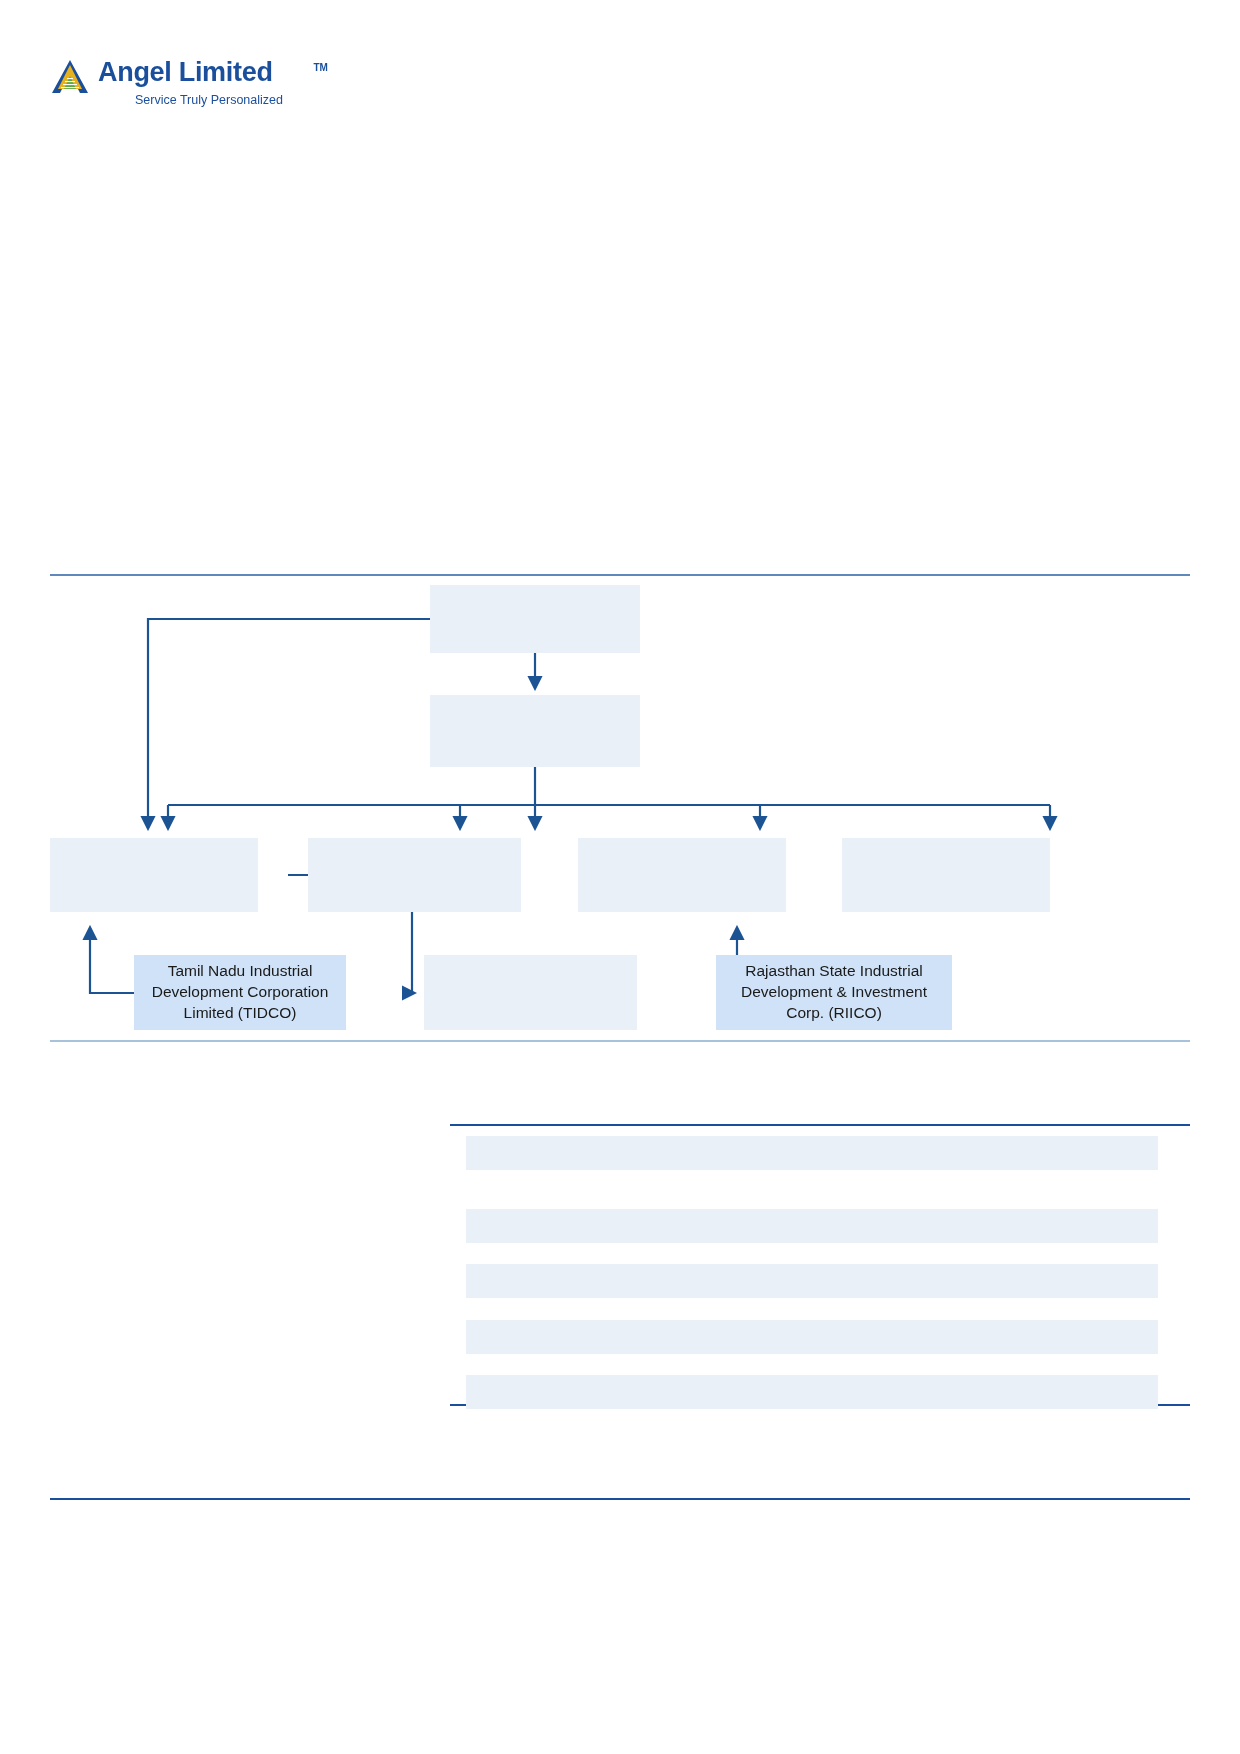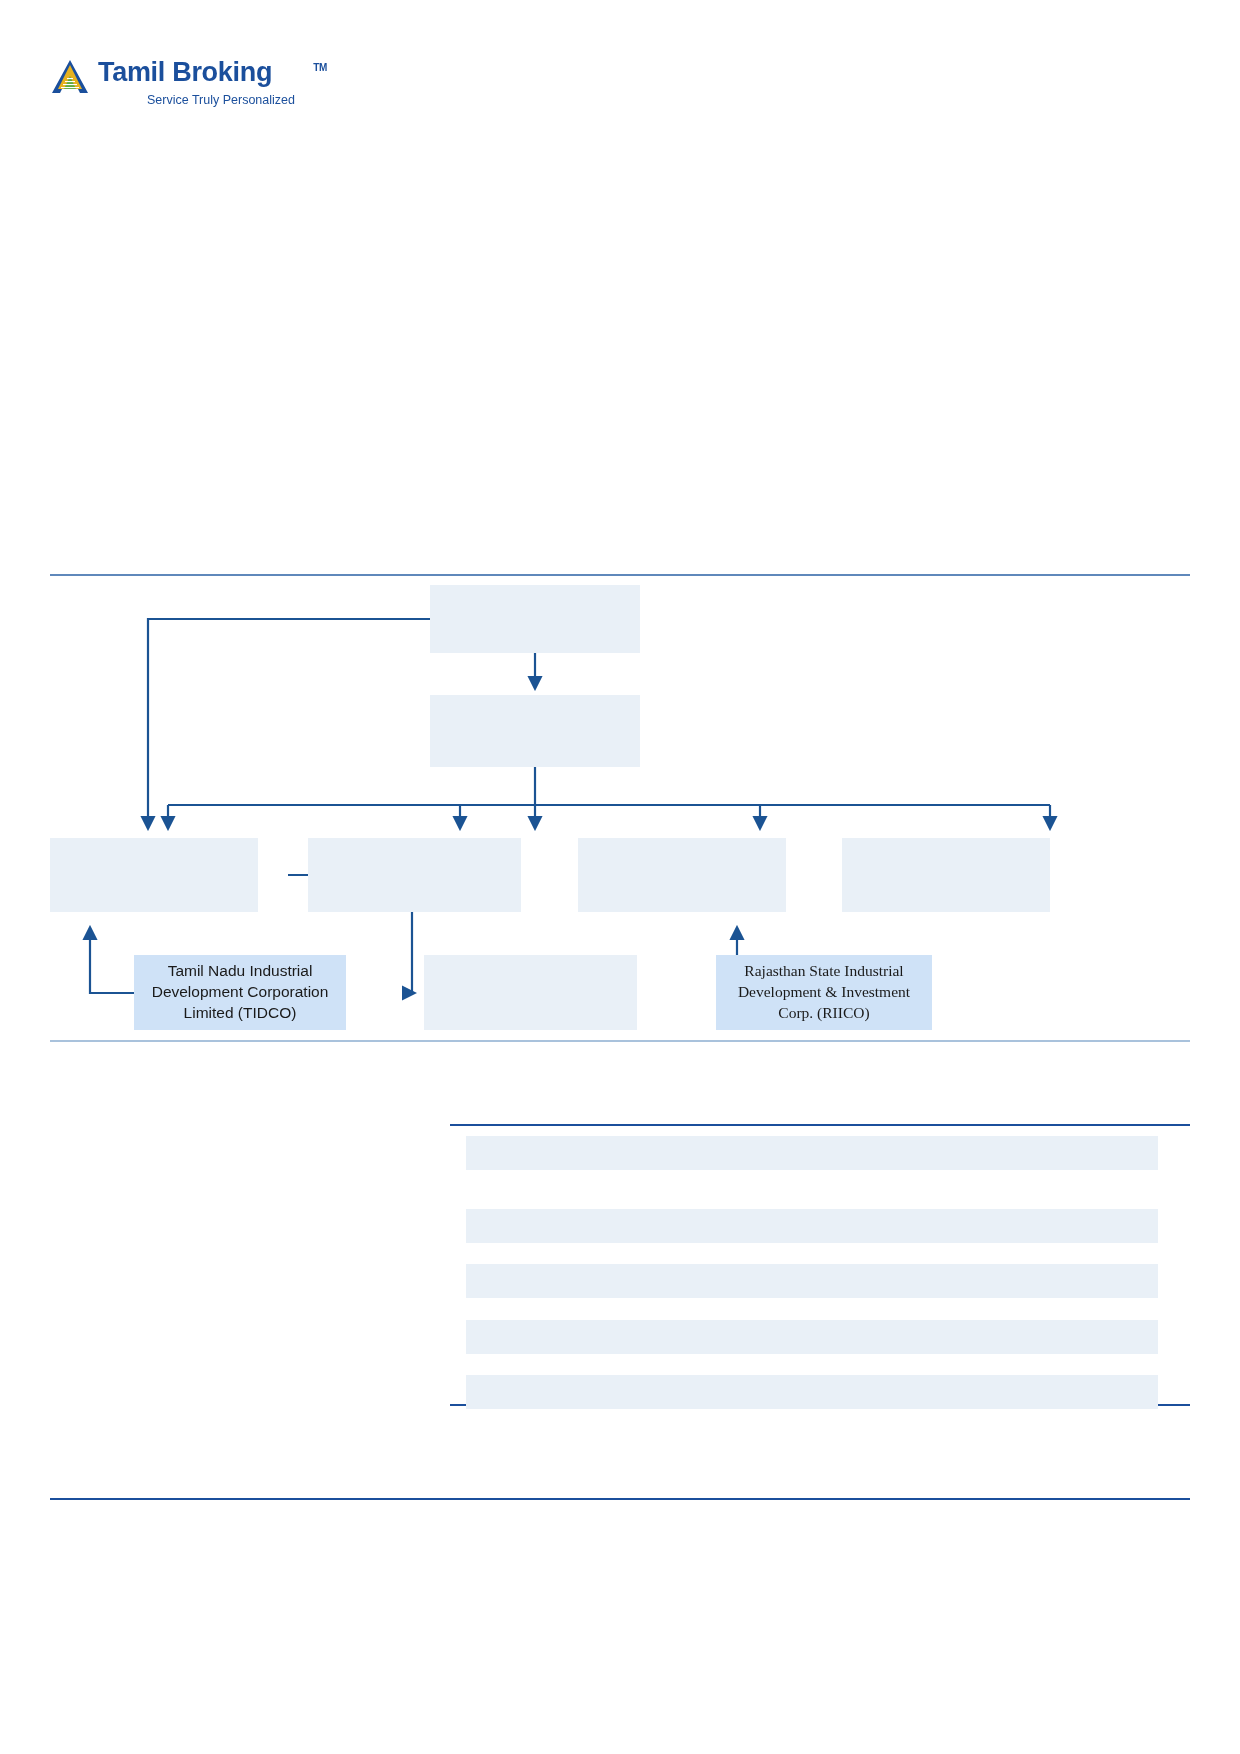--- a/index.html
+++ b/index.html
@@ -46,21 +46,20 @@
     font-weight: bold;
     padding-left: 41px;
   }
   .logo-tag {
     position: absolute;
     left: 85px;
     top: 36px;
     font-size: 12.5px;
     color: #1b4f9c;
     white-space: nowrap;
-    margin-left: 12px;
   }
 
   
   .hr {
     position: absolute;
     background: #9fb8d6;
   }
   .hr.top-rule   { left: 50px;  top: 574px;  width: 1140px; height: 1.5px; background:#5f88bb; }
   .hr.mid-rule   { left: 50px;  top: 1040px; width: 1140px; height: 1.5px; background:#a9c2dc; }
   .hr.tbl-top    { left: 450px; top: 1124px; width: 740px;  height: 1.5px; background:#1b4f9c; }
@@ -110,21 +109,21 @@
     <polygon points="20,1 38,34 30,34 20,14 10,34 2,34" fill="#1b4f9c"></polygon>
     <polygon points="20,6 32,30 8,30" fill="#e8b21f"></polygon>
     <polygon points="14,30 20,17 26,30" fill="#5faa3c"></polygon>
     <g fill="#ffffff">
       <rect x="11" y="28" width="18" height="1.1"></rect>
       <rect x="13" y="25" width="14" height="1.1"></rect>
       <rect x="15" y="22" width="10" height="1.1"></rect>
       <rect x="17" y="19" width="6" height="1.1"></rect>
     </g>
   </svg>
-  <div class="logo-text"><span>Tamil Broking</span><span class="logo-tm">TM</span></div>
+  <div class="logo-text"><span>Angel Limited</span><span class="logo-tm">TM</span></div>
   <div class="logo-tag">Service Truly Personalized</div>
 </div>
 
 <div class="hr top-rule"></div>
 <div class="hr mid-rule"></div>
 <div class="hr tbl-top"></div>
 <div class="hr tbl-bot"></div>
 <div class="hr footer"></div>
 
 <svg id="diagram">
@@ -161,21 +160,21 @@
 
 <div id="nodes">
     <div class="node" style="left: 430px; top: 585px; width: 210px; height: 68px;"></div>
     <div class="node" style="left: 430px; top: 695px; width: 210px; height: 72px;"></div>
     <div class="node" style="left: 50px; top: 838px; width: 208px; height: 74px;"></div>
     <div class="node" style="left: 308px; top: 838px; width: 213px; height: 74px;"></div>
     <div class="node" style="left: 578px; top: 838px; width: 208px; height: 74px;"></div>
     <div class="node" style="left: 842px; top: 838px; width: 208px; height: 74px;"></div>
     <div class="node shaded" style="left: 134px; top: 955px; width: 212px; height: 75px;">Tamil Nadu Industrial Development Corporation Limited (TIDCO)</div>
     <div class="node" style="left: 424px; top: 955px; width: 213px; height: 75px;"></div>
-    <div class="node shaded" style="left: 716px; top: 955px; width: 216px; height: 75px; font-family: Liberation Serif, serif;">Rajasthan State Industrial Development &amp; Investment Corp. (RIICO)</div>
+    <div class="node shaded" style="left: 716px; top: 955px; width: 236px; height: 75px;">Rajasthan State Industrial Development &amp; Investment Corp. (RIICO)</div>
   </div>
 
 <div id="table-rows">
     <div class="tbl-row" style="top: 1136px;"></div>
     <div class="tbl-row" style="top: 1209px;"></div>
     <div class="tbl-row" style="top: 1264px;"></div>
     <div class="tbl-row" style="top: 1320px;"></div>
     <div class="tbl-row" style="top: 1375px;"></div>
   </div>
 

